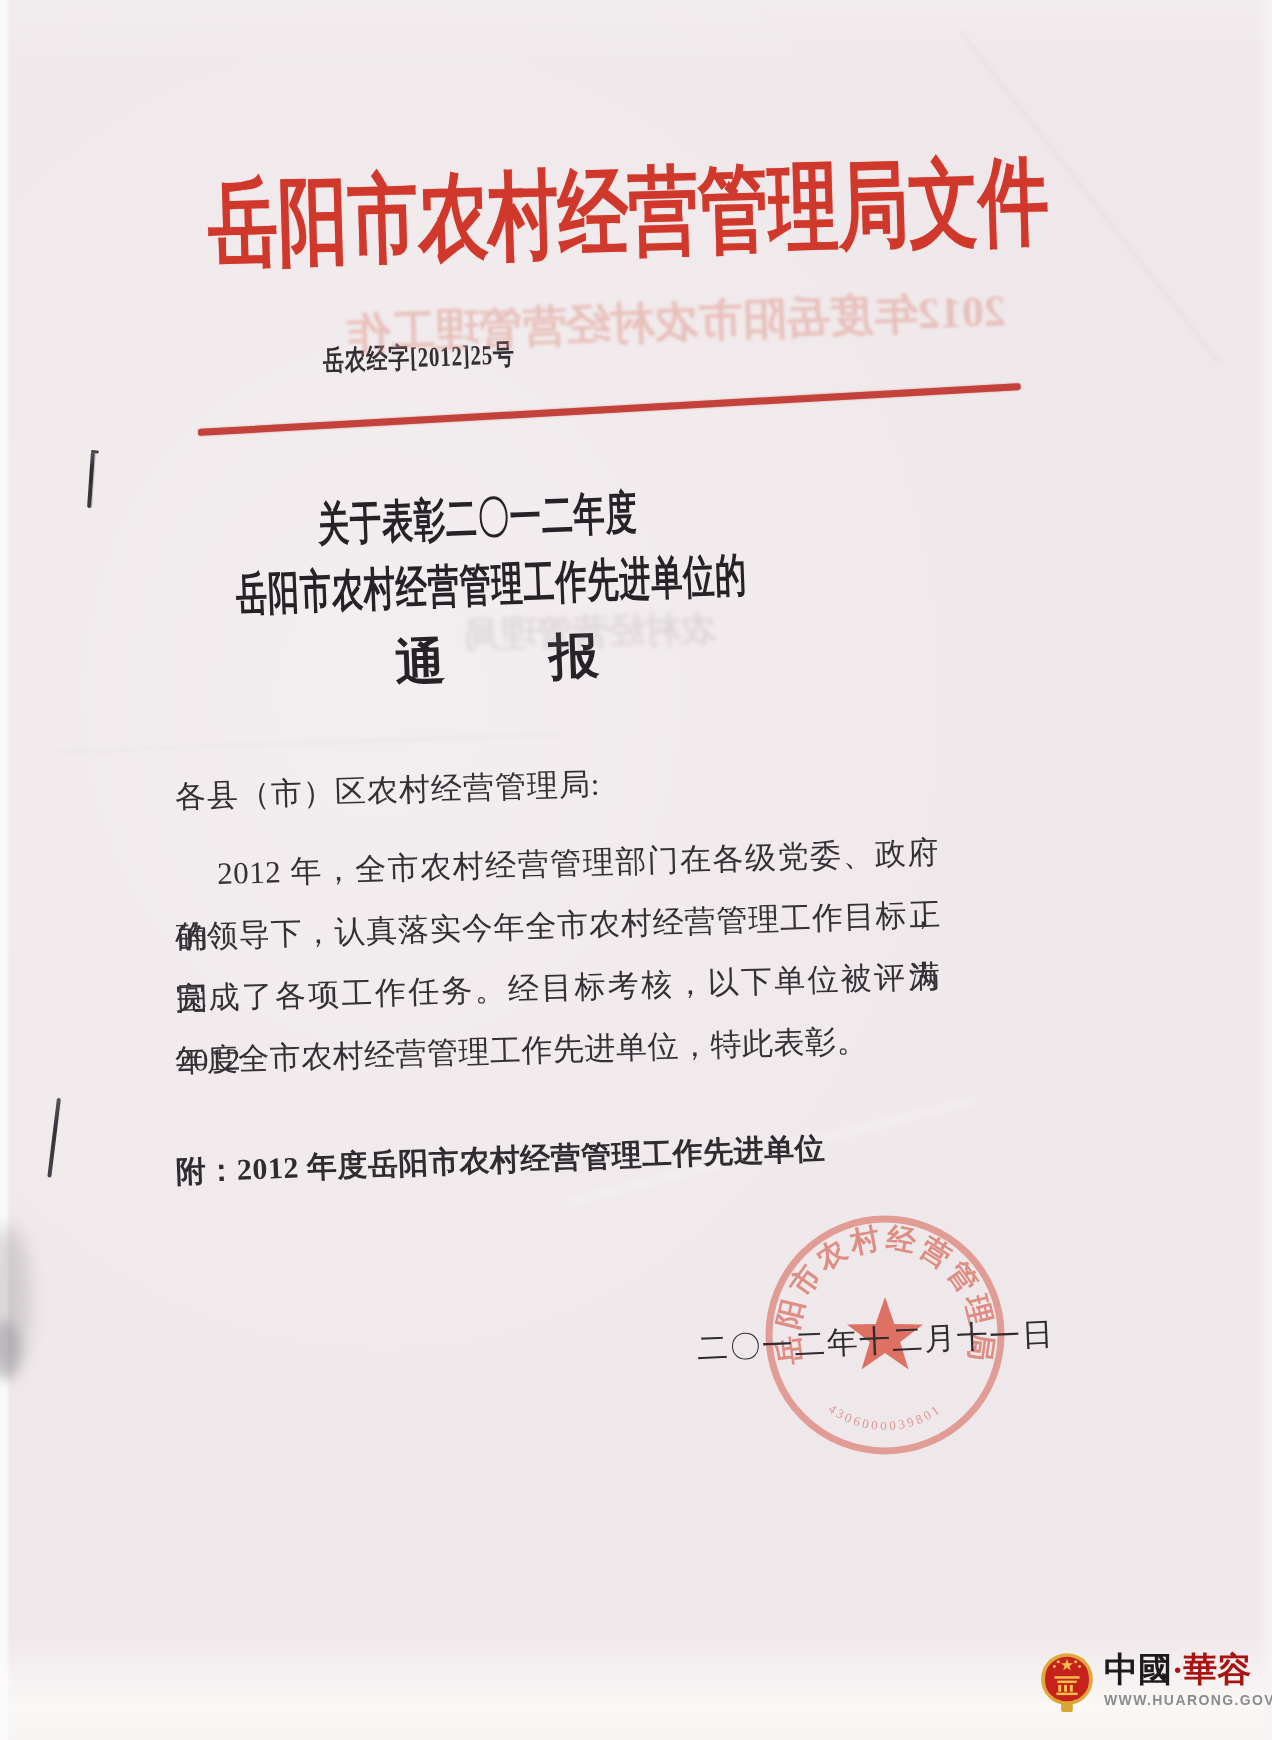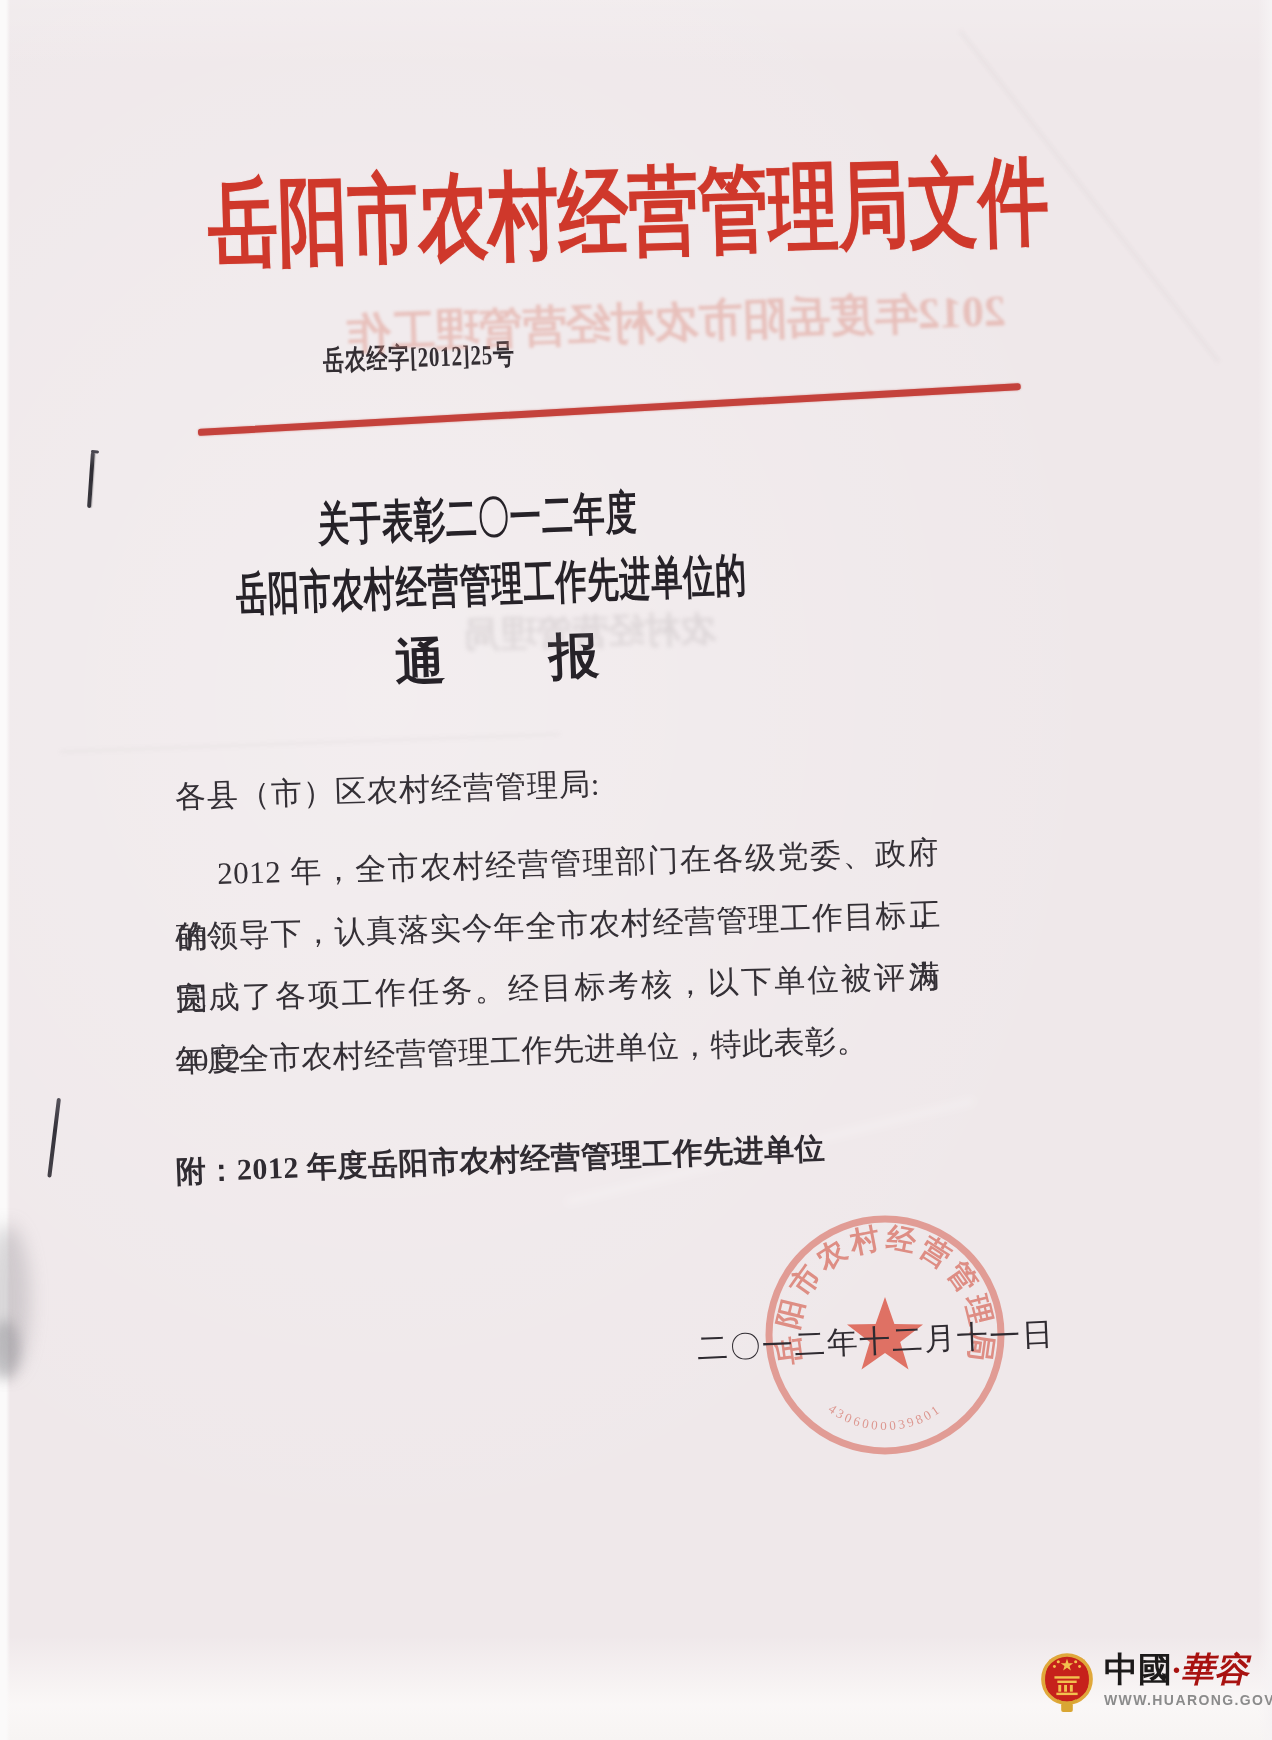--- a/index.html
+++ b/index.html
@@ -111,21 +111,21 @@
   .crease3{
     left:560px;top:1150px;width:420px;height:3px;background:rgba(255,255,255,.5);
     transform:rotate(-14deg);filter:blur(4px);
   }
   
   .watermark{left:1038px;top:1650px;display:flex;align-items:flex-start;z-index:8;}
   .wm-text{margin-left:8px;}
   .wm-name{font-size:34px;font-weight:bold;white-space:nowrap;line-height:40px;
     font-family:"Liberation Serif","DejaVu Serif",serif;}
   .wm-black{color:#1c1a1a;}
-  .wm-red{color:#a81210;font-style:italic;}
+  .wm-red{color:#a81210;}
   .wm-url{font-size:14px;color:#8b8b8b;letter-spacing:1.4px;margin-top:2px;
     font-family:"Liberation Sans","DejaVu Sans",sans-serif;font-weight:bold;}
 </style>
 </head>
 <body>
 
 <div id="page">
 
   <div class="abs ghost-top">2012年度岳阳市农村经营管理工作</div>
   <div class="abs ghost-mid">农村经营管理局</div>

